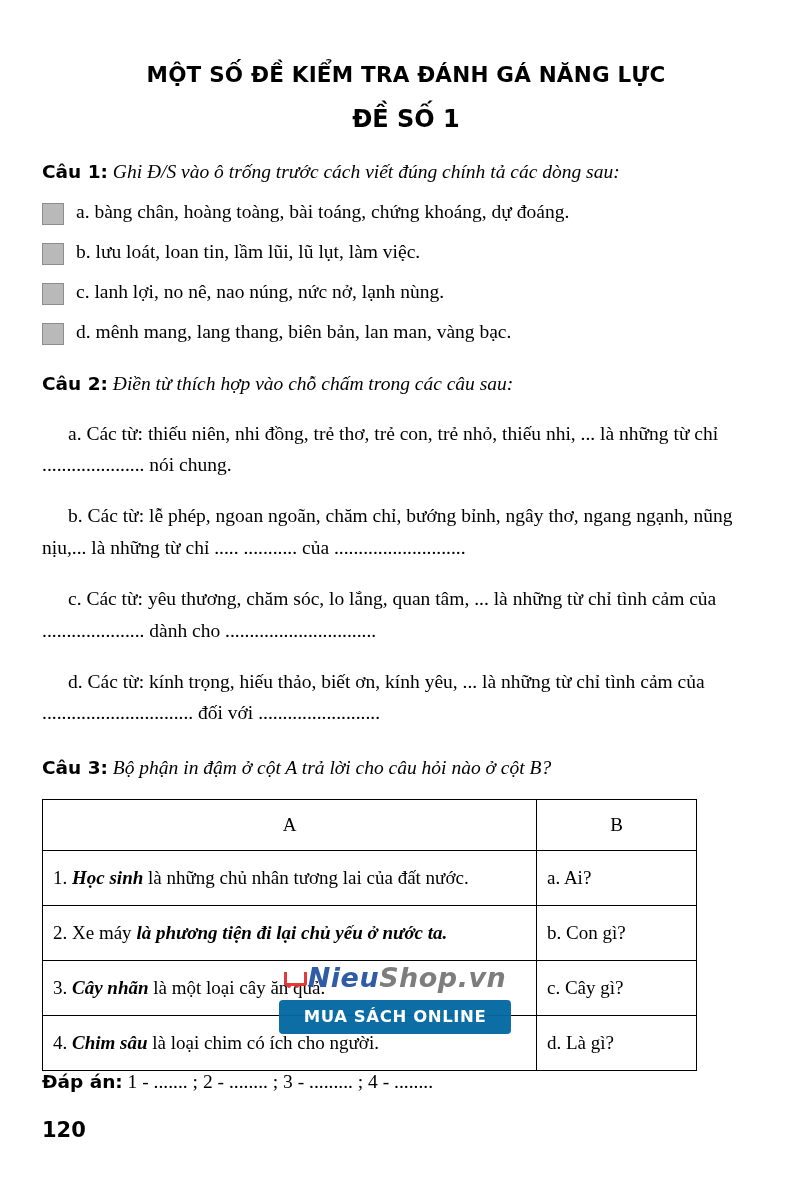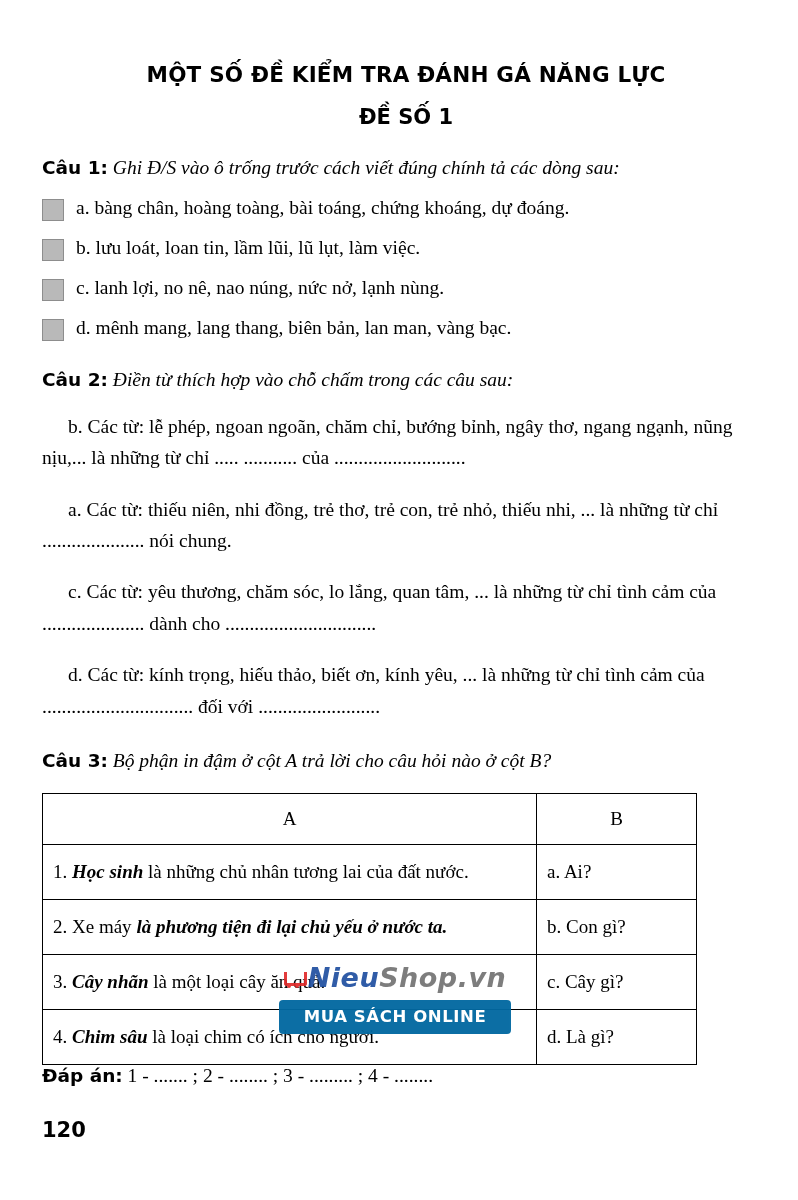--- a/index.html
+++ b/index.html
@@ -35,21 +35,21 @@
     font-weight: bold;
     font-size: 21.5px;
     letter-spacing: 0.2px;
     margin: 0 0 4px 0;
     padding-left: 14px;
   }
   .title-sub {
     text-align: center;
     font-family: "DejaVu Sans", sans-serif;
     font-weight: bold;
-    font-size: 21px;
+    font-size: 24px;
     margin: 18px 0 0 0;
     padding-left: 14px;
   }
 
   .q-block {
     margin-top: 26px;
   }
   .q-head {
     font-size: 19.5px;
     line-height: 1.35;
@@ -227,22 +227,22 @@
         <span class="checkbox"></span>
         <span class="opt">d. mênh mang, lang thang, biên bản, lan man, vàng bạc.</span>
       </div>
     </div>
 
     <div class="q-block">
       <div class="q-head">
         <span class="q-label">Câu 2:</span>
         <span class="q-prompt">Điền từ thích hợp vào chỗ chấm trong các câu sau:</span>
       </div>
+      <p class="para first">a. Các từ: thiếu niên, nhi đồng, trẻ thơ, trẻ con, trẻ nhỏ, thiếu nhi, ... là những từ chỉ ..................... nói chung.</p>
       <p class="para">b. Các từ: lễ phép, ngoan ngoãn, chăm chỉ, bướng bỉnh, ngây thơ, ngang ngạnh, nũng nịu,... là những từ chỉ ..... ........... của ...........................</p>
-      <p class="para first">a. Các từ: thiếu niên, nhi đồng, trẻ thơ, trẻ con, trẻ nhỏ, thiếu nhi, ... là những từ chỉ ..................... nói chung.</p>
       <p class="para">c. Các từ: yêu thương, chăm sóc, lo lắng, quan tâm, ... là những từ chỉ tình cảm của ..................... dành cho ...............................</p>
       <p class="para">d. Các từ: kính trọng, hiếu thảo, biết ơn, kính yêu, ... là những từ chỉ tình cảm của ............................... đối với .........................</p>
     </div>
 
     <div class="q-block">
       <div class="q-head">
         <span class="q-label">Câu 3:</span>
         <span class="q-prompt">Bộ phận in đậm ở cột A trả lời cho câu hỏi nào ở cột B?</span>
       </div>
 

